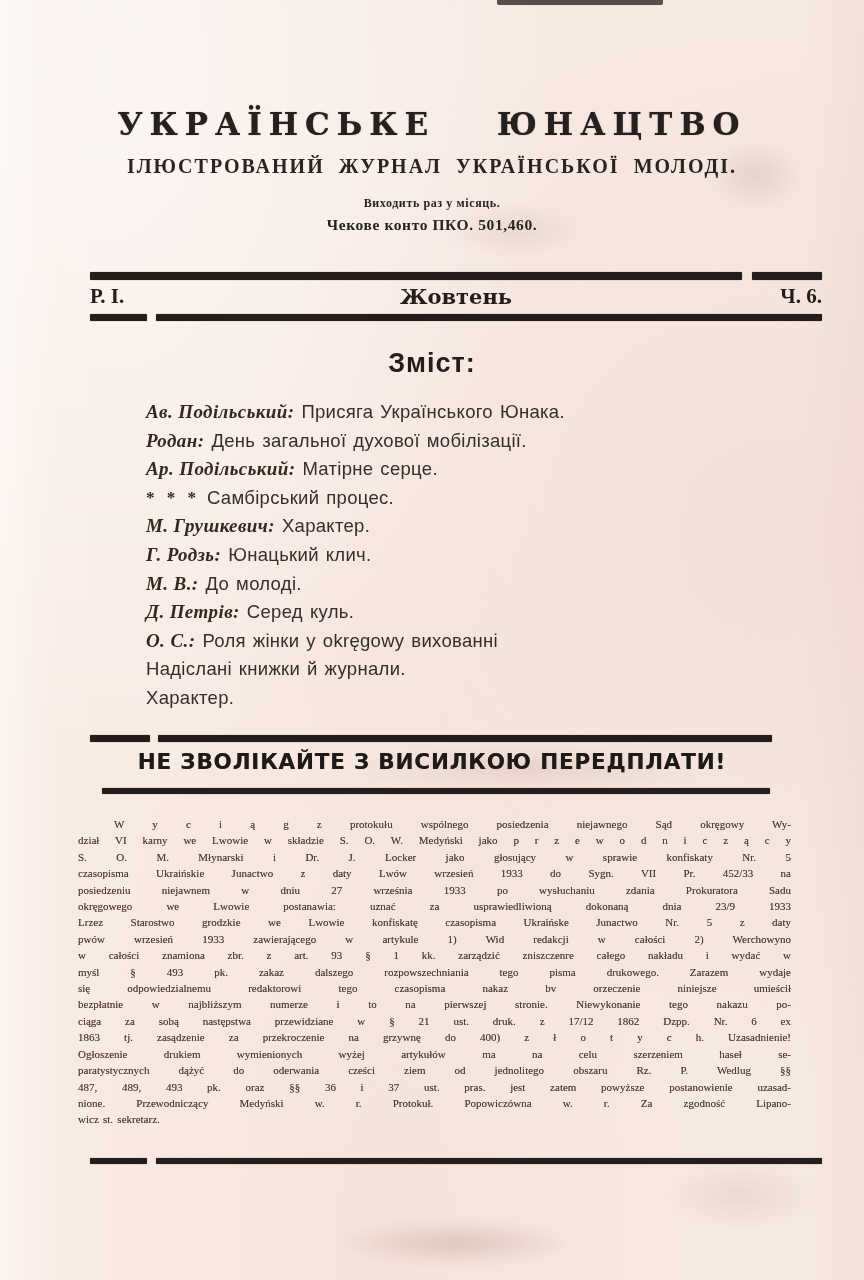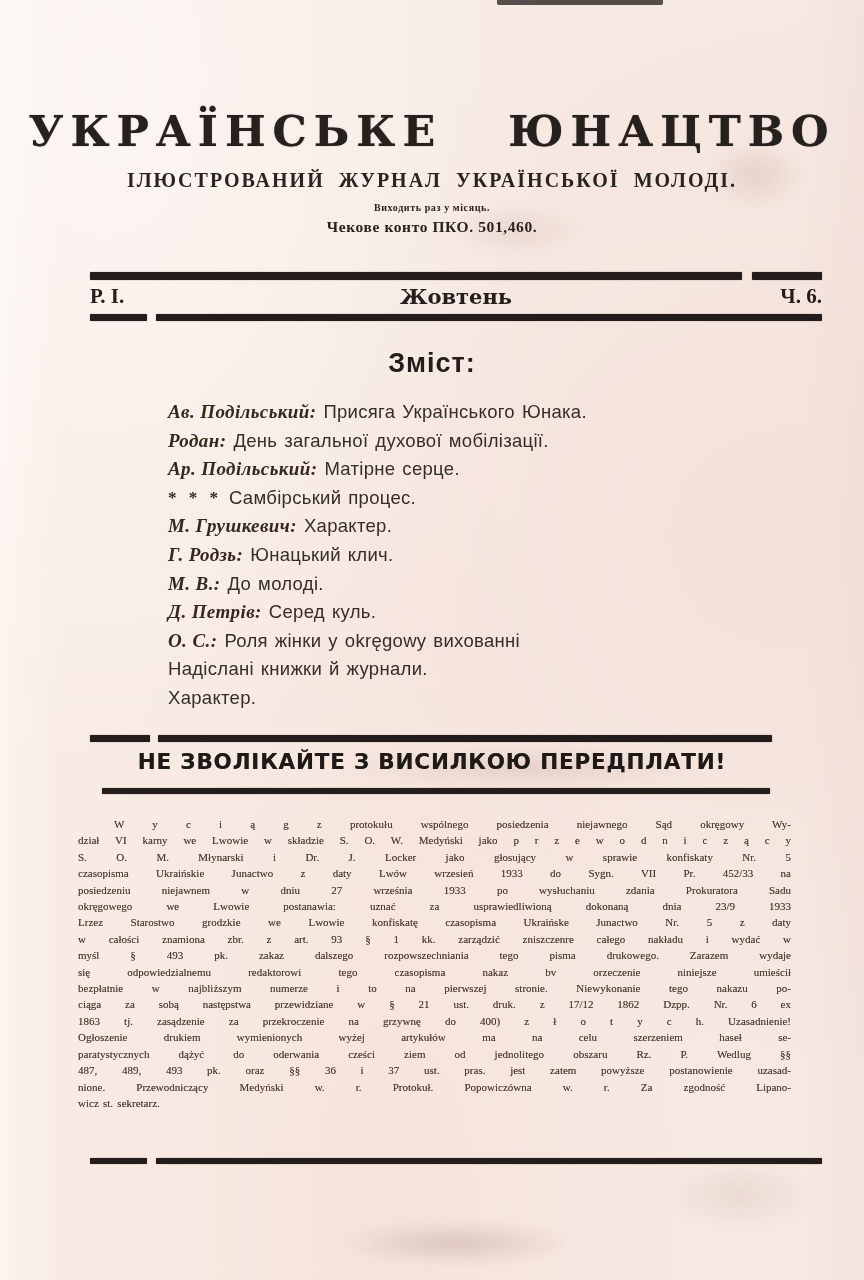--- a/index.html
+++ b/index.html
@@ -18,33 +18,33 @@
   .smudge{position:absolute;filter:blur(5px);pointer-events:none;}
   .smudge.s1{top:130px;left:690px;width:130px;height:90px;background:radial-gradient(closest-side,rgba(193,162,152,.30),transparent 75%);}
   .smudge.s2{top:195px;left:420px;width:190px;height:70px;background:radial-gradient(closest-side,rgba(193,162,152,.22),transparent 75%);}
   .smudge.s3{top:742px;left:290px;width:470px;height:52px;background:radial-gradient(closest-side,rgba(188,156,146,.28),transparent 78%);}
   .smudge.s4{top:1212px;left:290px;width:330px;height:62px;background:radial-gradient(closest-side,rgba(190,158,148,.45),transparent 72%);}
   .smudge.s5{top:1150px;left:640px;width:200px;height:90px;background:radial-gradient(closest-side,rgba(196,170,160,.25),transparent 75%);}
   
   .rule{position:absolute;background:#241d1b;border-radius:1px;box-shadow:0 0 1px rgba(36,29,27,.8);}
   
   .masthead{position:absolute;top:106px;left:0;width:864px;text-align:center;}
-  .mag-title{font-family:"DejaVu Serif",serif;font-weight:700;font-size:43px;letter-spacing:7px;word-spacing:44px;color:#26201e;text-shadow:0 0 1px rgba(38,32,30,.65);white-space:nowrap;}
+  .mag-title{font-family:"DejaVu Serif",serif;font-weight:700;font-size:31px;letter-spacing:7px;word-spacing:44px;color:#26201e;text-shadow:0 0 1px rgba(38,32,30,.65);white-space:nowrap;}
   .mag-sub{margin-top:13px;font-weight:700;font-size:20px;letter-spacing:2px;word-spacing:7px;color:#2a2321;}
-  .mag-freq{margin-top:10px;font-weight:700;font-size:10px;letter-spacing:.6px;}
+  .mag-freq{margin-top:18px;font-weight:700;font-size:12px;letter-spacing:.6px;}
   .mag-addr{margin-top:5px;font-weight:700;font-size:17px;letter-spacing:.4px;}
   .mag-acct{margin-top:5px;font-weight:700;font-size:15.5px;letter-spacing:.6px;}
   
   .issue-bar{position:absolute;top:284px;left:90px;width:732px;display:grid;grid-template-columns:1fr auto 1fr;align-items:center;font-weight:700;font-size:21px;color:#241d1b;}
   .issue-bar .vol{text-align:left;}
   .issue-bar .mon{text-align:center;font-family:"DejaVu Serif",serif;}
   .issue-bar .num{text-align:right;}
   
   .toc-heading{position:absolute;top:348px;left:0;width:864px;text-align:center;font-family:Liberation Sans, sans-serif;font-weight:700;font-size:27px;letter-spacing:1px;color:#241d1b;}
-  .toc{position:absolute;top:398px;left:168px;width:580px;}
+  .toc{position:absolute;top:398px;left:146px;width:580px;}
   .toc-row{line-height:27.6px;white-space:nowrap;}
   .toc-author{font-family:"Liberation Serif",serif;font-style:italic;font-weight:600;font-size:19px;color:#34281f;letter-spacing:.4px;}
   .toc-author:not(:empty){margin-right:7px;}
   .toc-row:nth-child(4) .toc-author{font-style:normal;letter-spacing:4px;font-size:17px;vertical-align:1px;}
   .toc-title{font-family:"Liberation Sans",sans-serif;font-size:18.5px;color:#362d29;letter-spacing:.3px;word-spacing:1.5px;}
   
   .banner-text{position:absolute;top:749px;left:0;width:864px;text-align:center;font-family:"DejaVu Sans",sans-serif;font-weight:700;font-size:21.5px;letter-spacing:.8px;color:#1f1a18;text-shadow:0 0 .5px rgba(31,26,24,.6);}
   
   .protocol{position:absolute;top:816px;left:78px;width:713px;font-family:Liberation Serif, serif;font-size:11px;line-height:16.4px;color:#49392f;word-spacing:1.5px;text-shadow:0 0 .6px rgba(73,57,47,.55);}
   .pl{text-align:justify;text-align-last:justify;white-space:normal;}
@@ -101,20 +101,21 @@
   <div class="rule" style="top:788px;left:102px;width:668px;height:6px;"></div>
 
   <div class="protocol">
     <div class="pl">W y c i ą g z protokułu wspólnego posiedzenia niejawnego Sąd okręgowy Wy-</div>
     <div class="pl">dział VI karny we Lwowie w składzie S. O. W. Medyński jako p r z e w o d n i c z ą c y</div>
     <div class="pl">S. O. M. Młynarski i Dr. J. Locker jako głosujący w sprawie konfiskaty Nr. 5</div>
     <div class="pl">czasopisma Ukraińskie Junactwo z daty Lwów wrzesień 1933 do Sygn. VII Pr. 452/33 na</div>
     <div class="pl">posiedzeniu niejawnem w dniu 27 września 1933 po wysłuchaniu zdania Prokuratora Sadu</div>
     <div class="pl">okręgowego we Lwowie postanawia: uznać za usprawiedliwioną dokonaną dnia 23/9 1933</div>
     <div class="pl">Lrzez Starostwo grodzkie we Lwowie konfiskatę czasopisma Ukraińske Junactwo Nr. 5 z daty</div>
+    <div class="pl">pwów wrzesień 1933 zawierającego w artykule 1) Wid redakcji w całości 2) Werchowyno</div>
     <div class="pl">w całości znamiona zbr. z art. 93 § 1 kk. zarządzić zniszczenre całego nakładu i wydać w</div>
     <div class="pl">myśl § 493 pk. zakaz dalszego rozpowszechniania tego pisma drukowego. Zarazem wydaje</div>
     <div class="pl">się odpowiedzialnemu redaktorowi tego czasopisma nakaz bv orzeczenie niniejsze umieścił</div>
     <div class="pl">bezpłatnie w najbliższym numerze i to na pierwszej stronie. Niewykonanie tego nakazu po-</div>
     <div class="pl">ciąga za sobą następstwa przewidziane w § 21 ust. druk. z 17/12 1862 Dzpp. Nr. 6 ex</div>
     <div class="pl">1863 tj. zasądzenie za przekroczenie na grzywnę do 400) z ł o t y c h. Uzasadnienie!</div>
     <div class="pl">Ogłoszenie drukiem wymienionych wyżej artykułów ma na celu szerzeniem haseł se-</div>
     <div class="pl">paratystycznych dążyć do oderwania cześci ziem od jednolitego obszaru Rz. P. Wedlug §§</div>
     <div class="pl">487, 489, 493 pk. oraz §§ 36 i 37 ust. pras. jest zatem powyższe postanowienie uzasad-</div>
     <div class="pl">nione. Przewodniczący Medyński w. r. Protokuł. Popowiczówna w. r. Za zgodność Lipano-</div>

